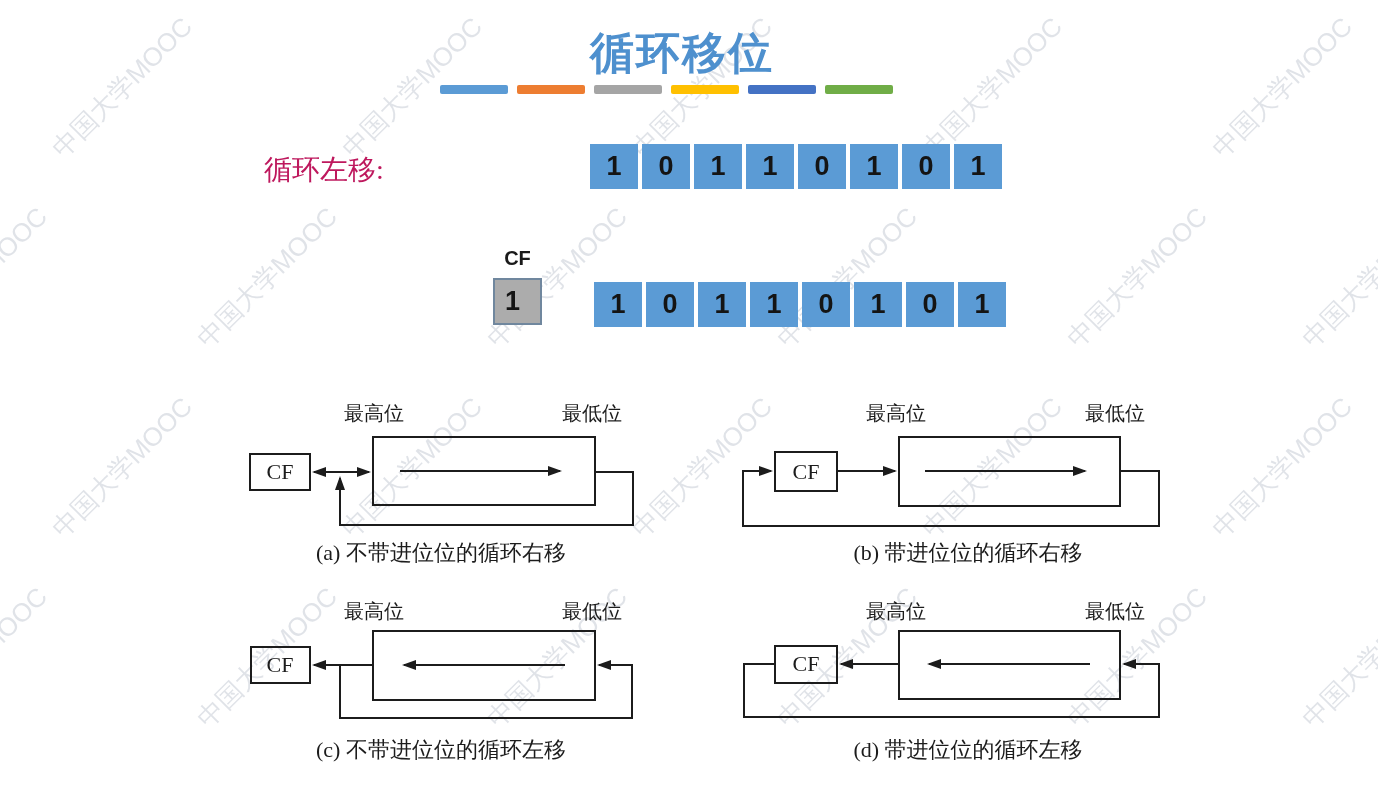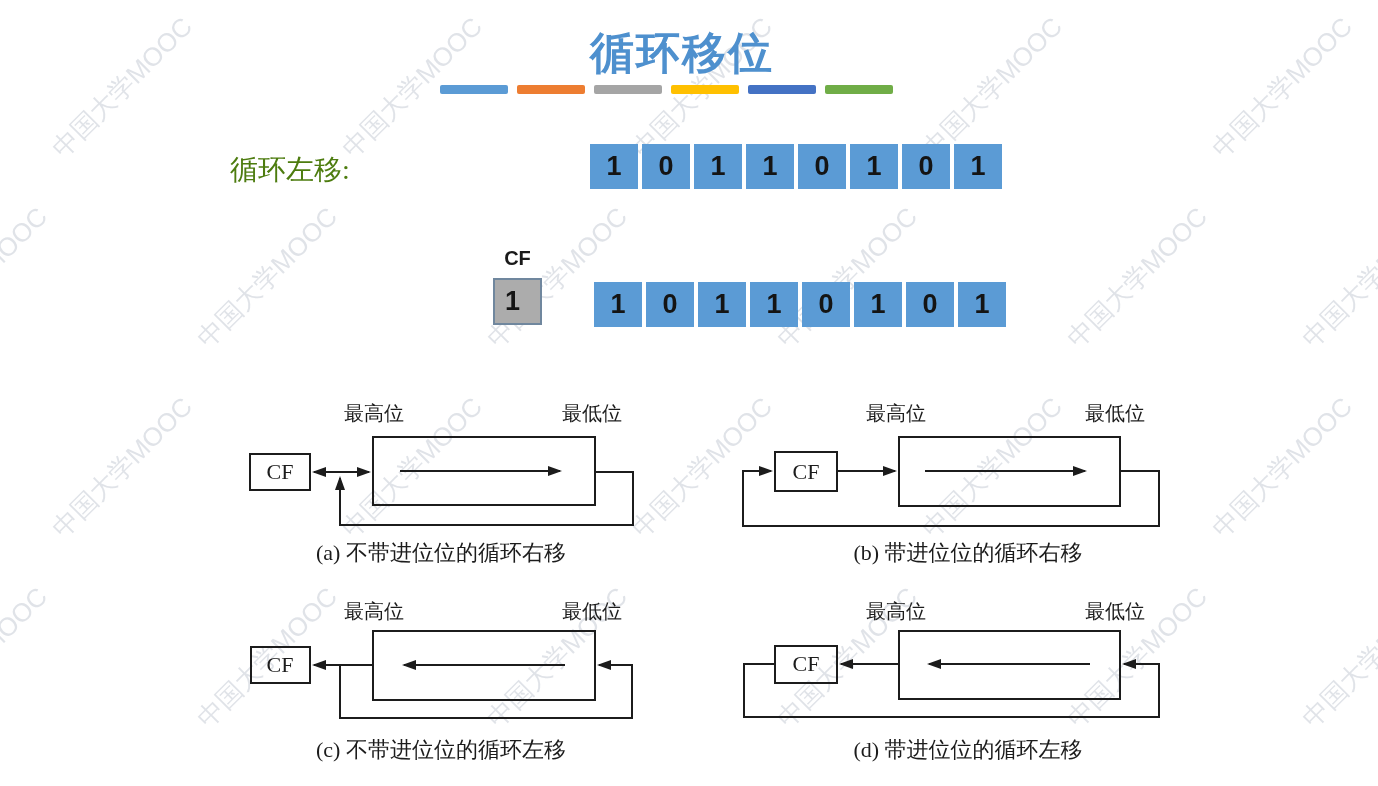--- a/index.html
+++ b/index.html
@@ -32,22 +32,22 @@
     letter-spacing: 2px;
     white-space: nowrap;
   }
 
   .bars { position: absolute; left: 440px; top: 85px; display: flex; gap: 9px; }
   .bar { width: 68px; height: 9px; border-radius: 2px; }
 
   .row-label {
     position: absolute;
     font-size: 28px;
-    color: #4d7c0f;
-    text-align: left;
+    color: #be185d;
+    text-align: center;
     white-space: nowrap;
   }
 
   .bits { position: absolute; display: flex; gap: 4px; }
   .bit {
     width: 48px; height: 45px;
     display: flex; align-items: center; justify-content: center;
     font-family: "Liberation Sans", "DejaVu Sans", sans-serif;
     font-size: 27px; font-weight: bold; color: #141414;
   }

